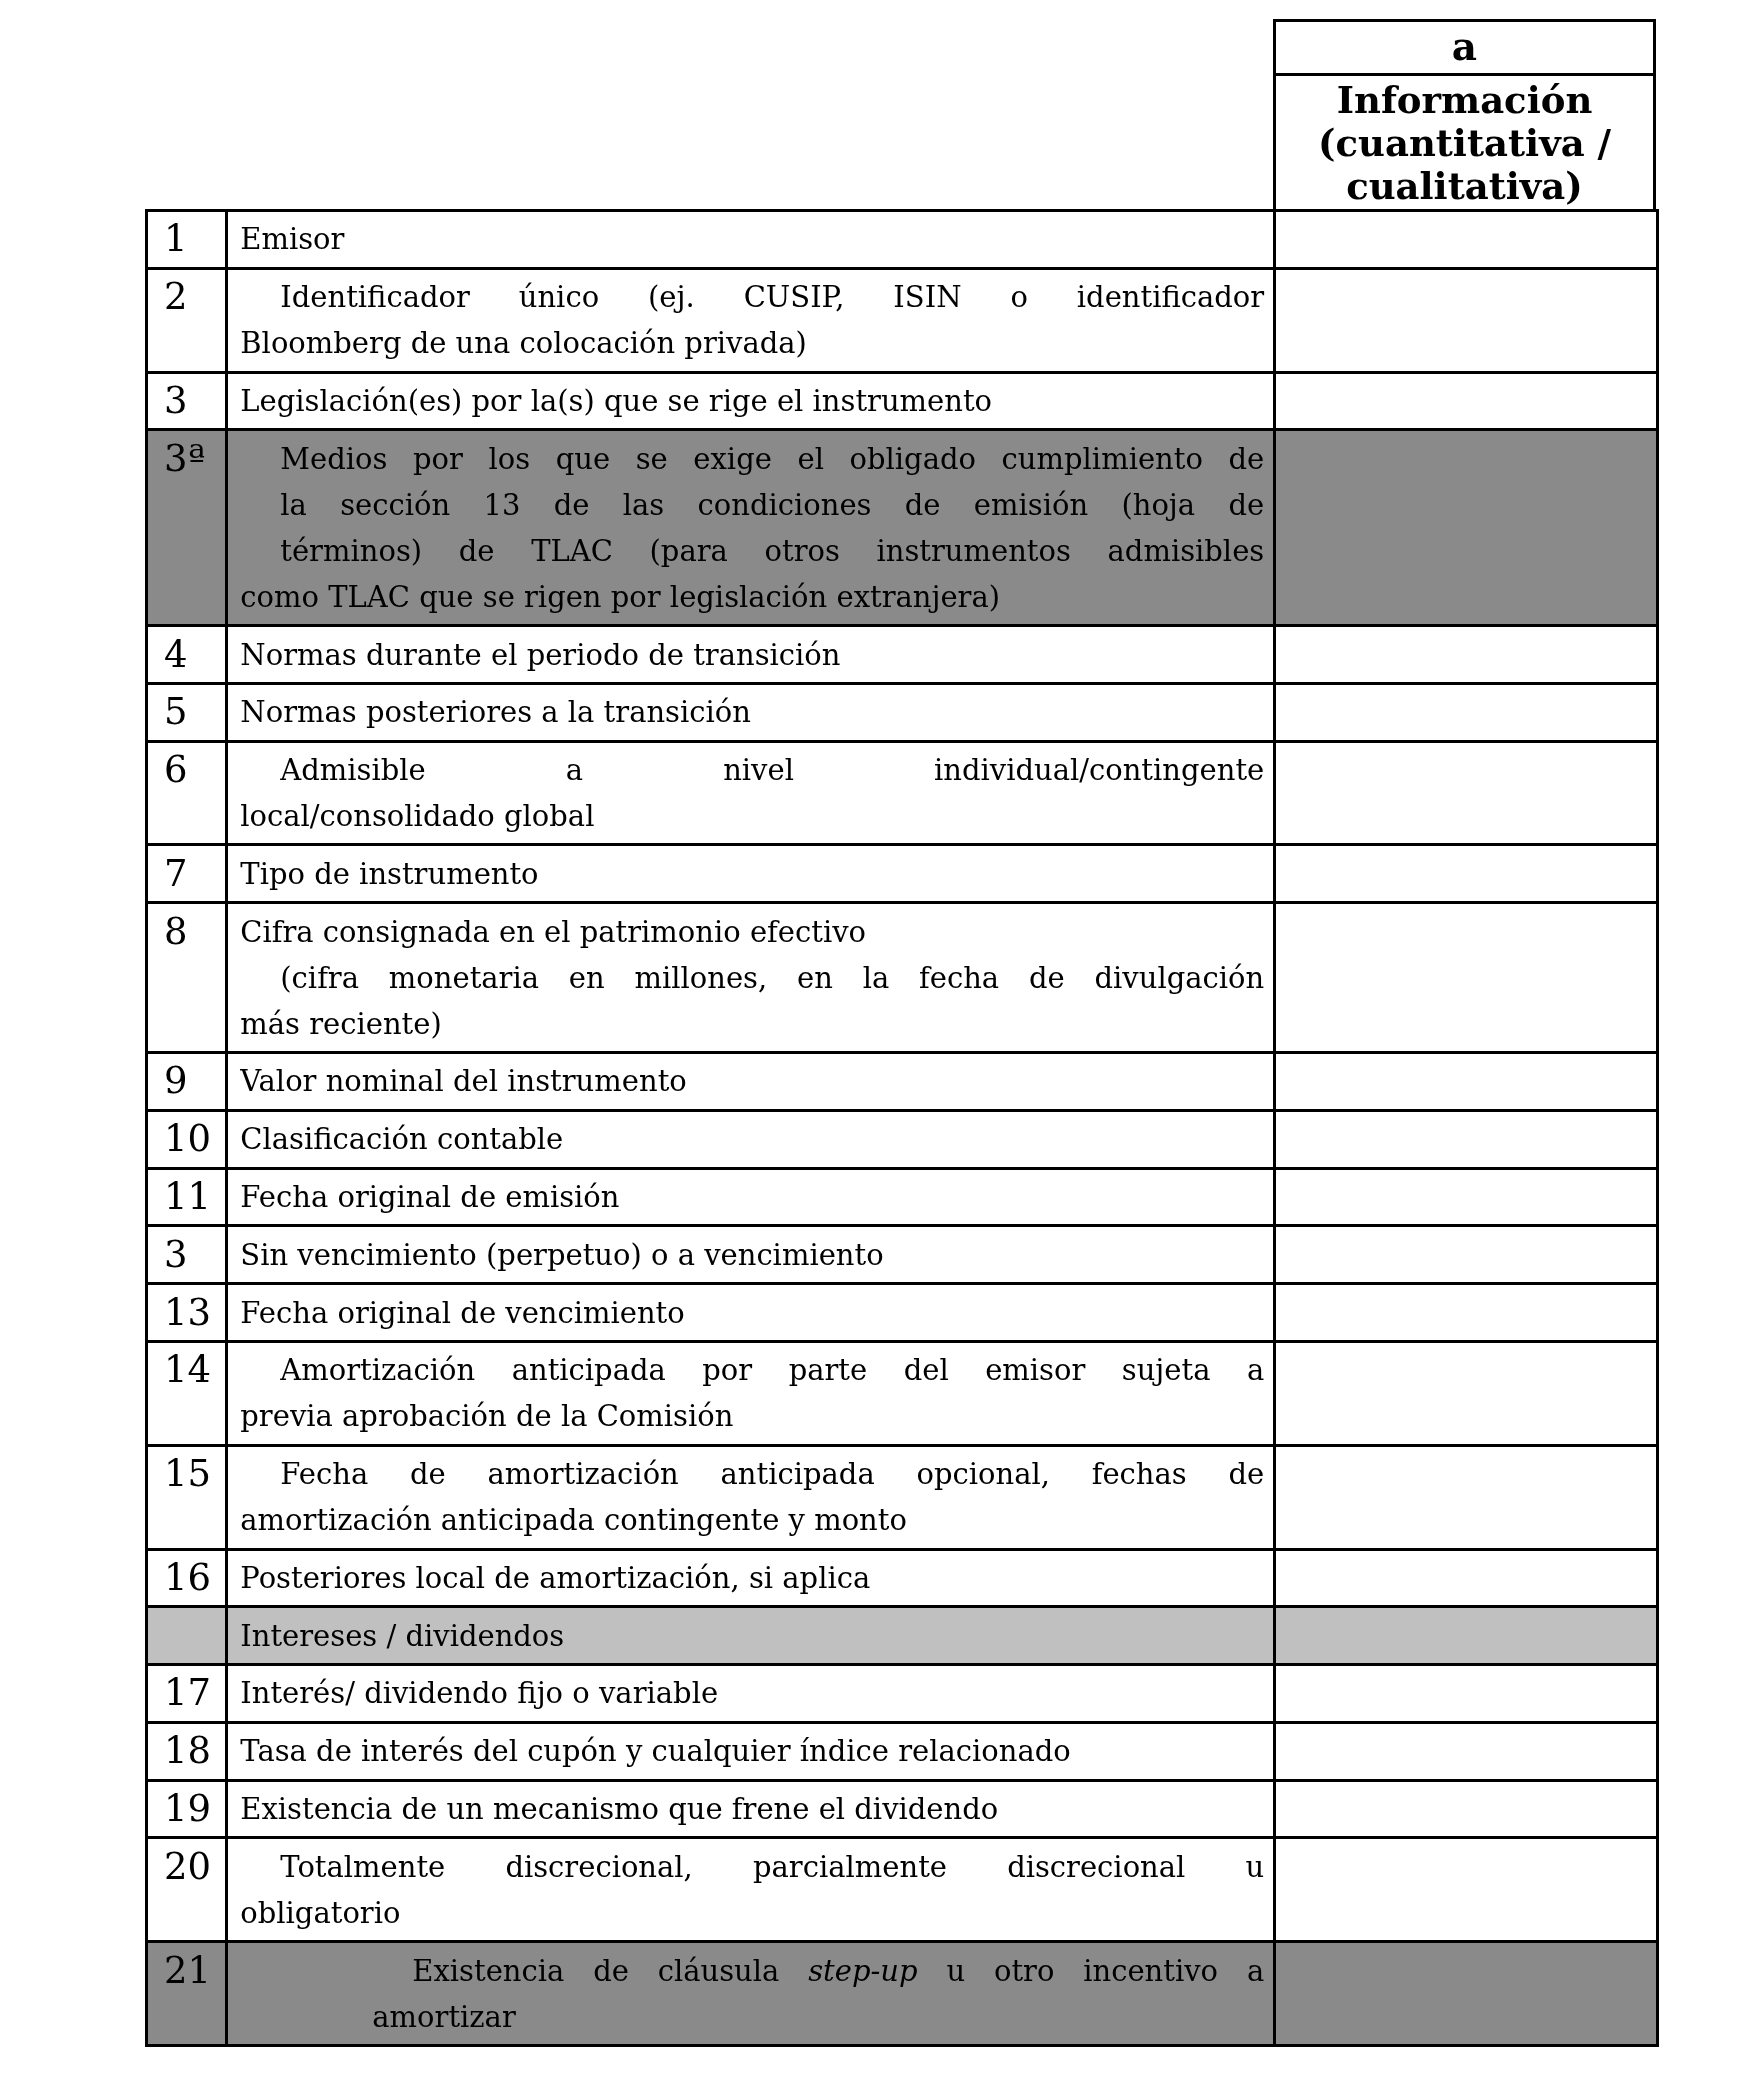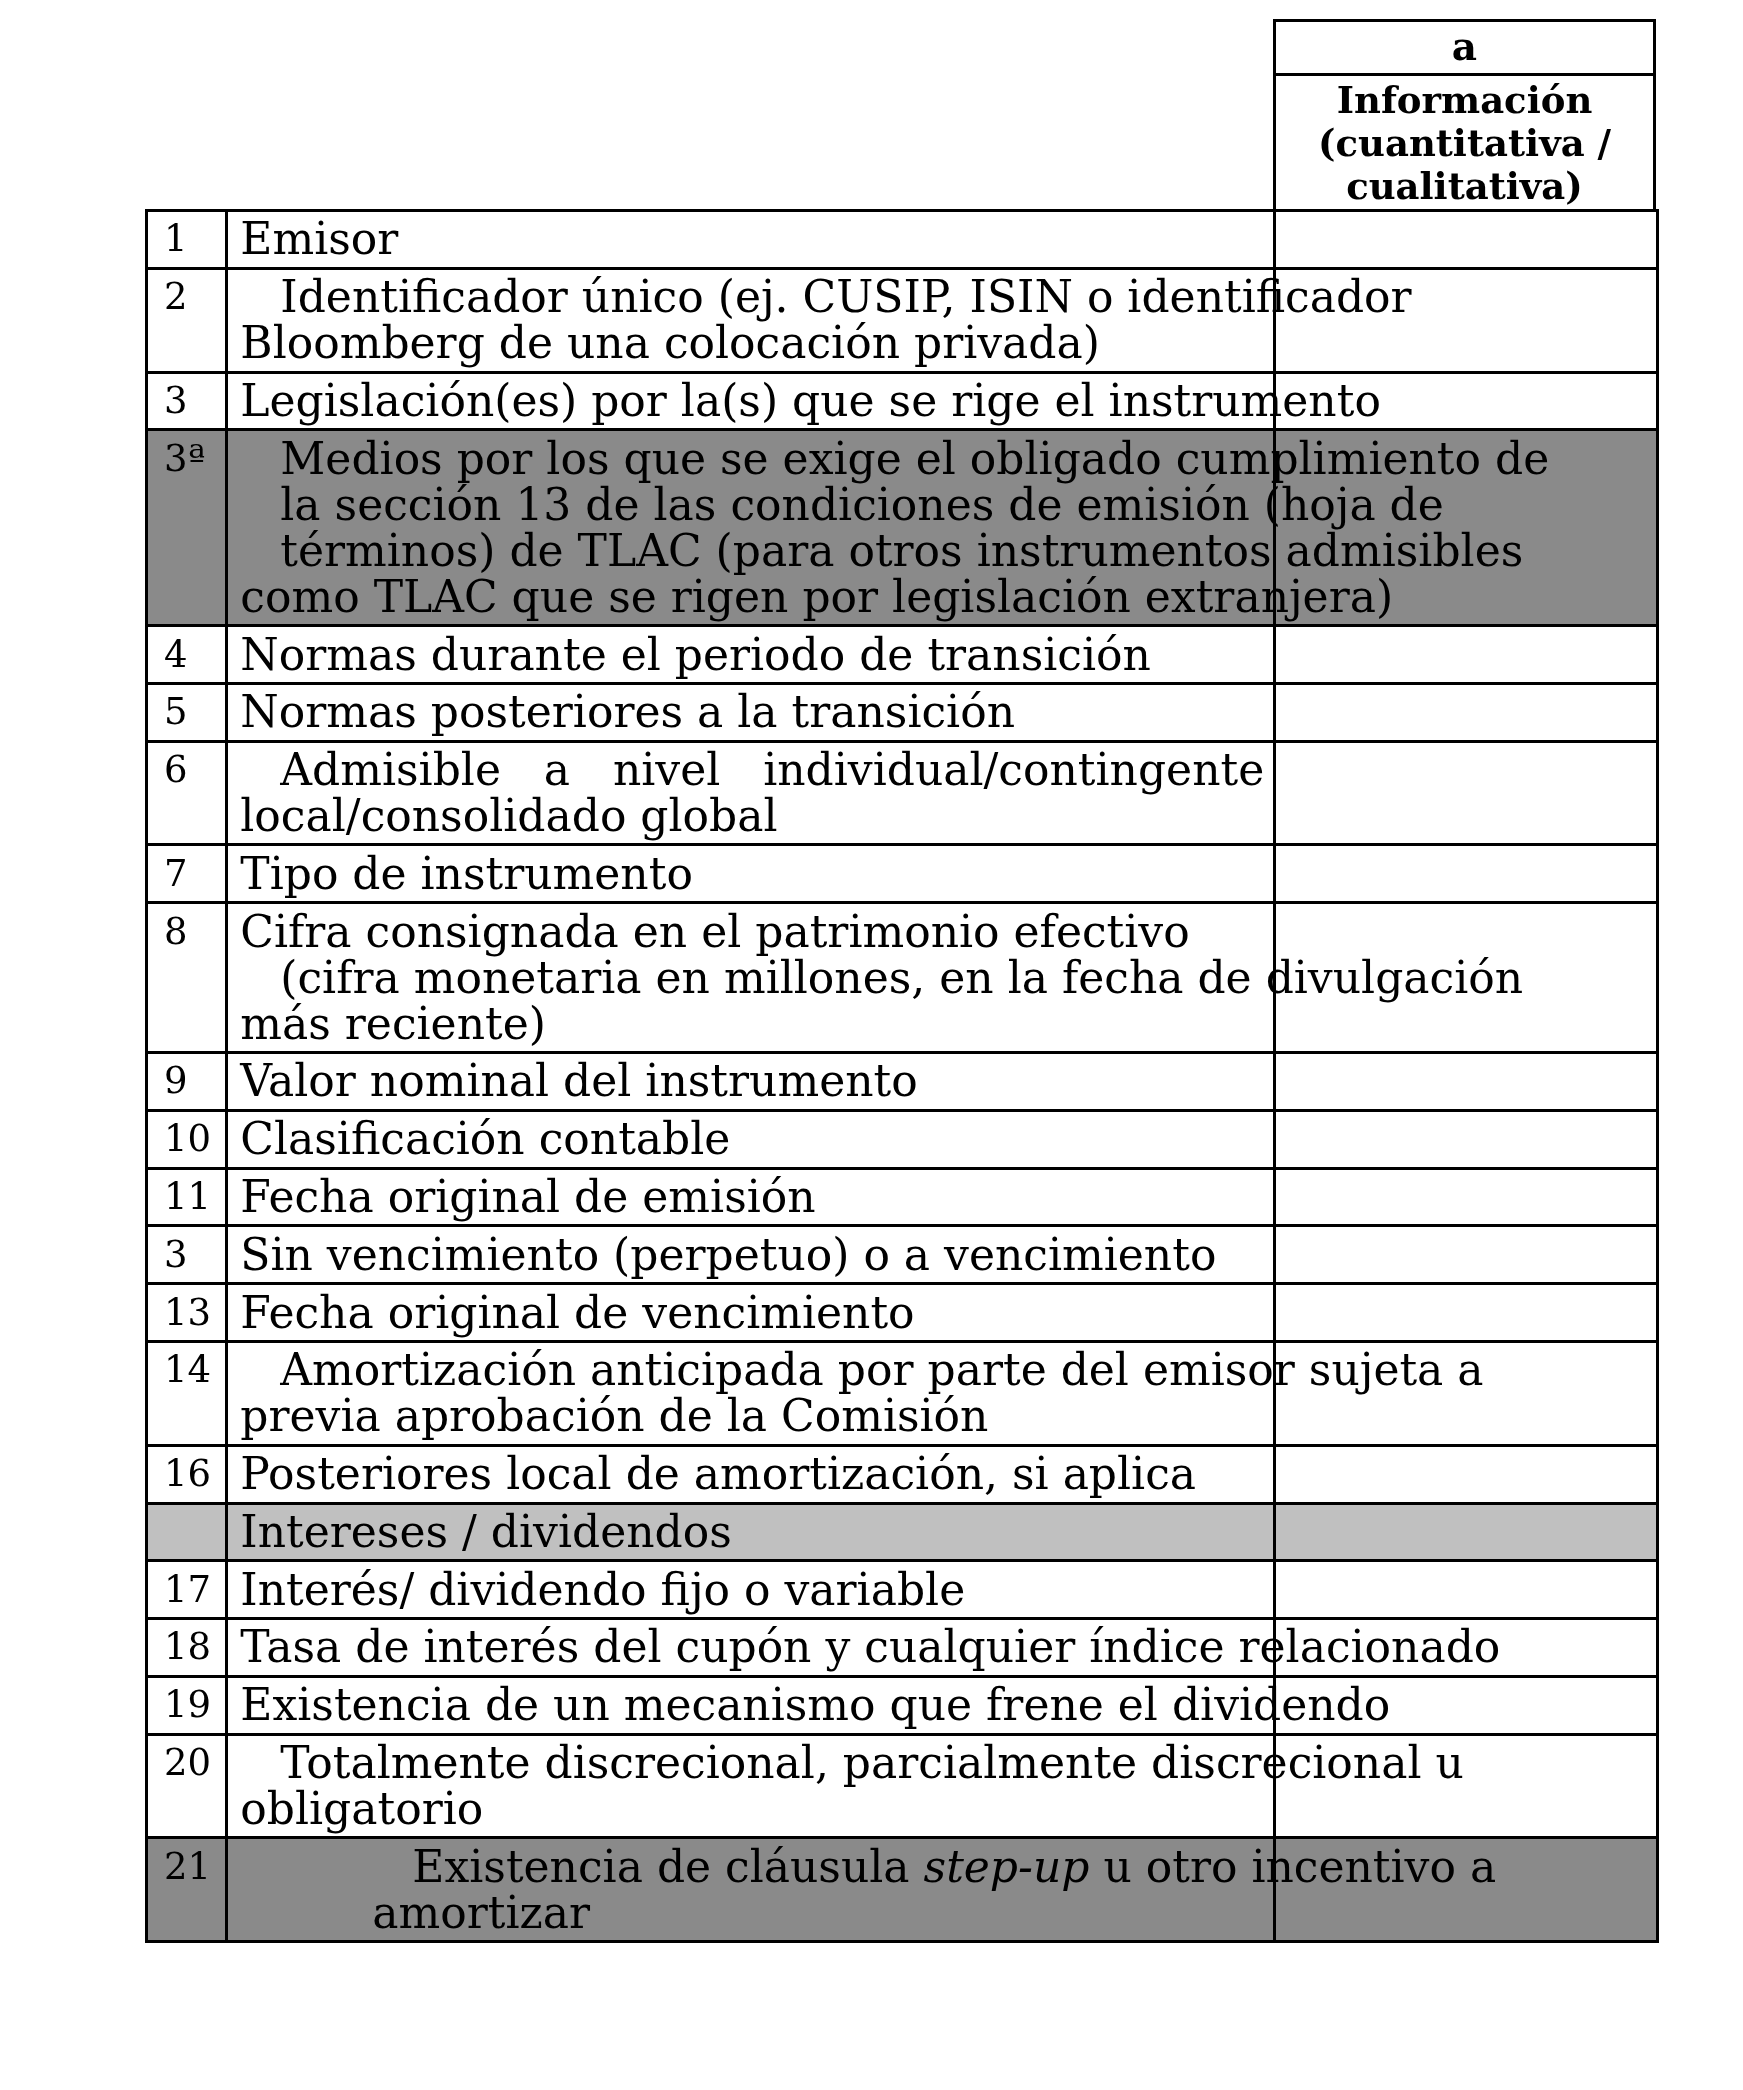--- a/index.html
+++ b/index.html
@@ -46,21 +46,21 @@
     border:3.5px solid var(--border);
     vertical-align:top;
     box-sizing:border-box;
   }
   td.num{
     padding:4.4px 1.8px 4.4px 16px;
     font-size:37px;line-height:46px;
   }
   td.txt{
     padding:4.4px 8.8px 4.4px 12.3px;
-    font-size:44px;line-height:46px;
+    font-size:29px;line-height:46px;
   }
   td.info{padding:0;}
   .ln{white-space:nowrap;}
   .ln.j{text-align:justify;text-align-last:justify;margin-left:40px;}
   .it{font-style:italic;}
 
   tr.dark td{background:var(--dark-row);}
   tr.section td{background:var(--section-row);}
   tr.section td.txt{}
   tr.indent td.txt .ln{padding-left:132px;}
@@ -193,20 +193,28 @@
         </tr>
         <tr>
           <td class="num">14</td>
           <td class="txt">
             <div class="ln j"><span>Amortización anticipada por parte del emisor sujeta a</span></div>
             <div class="ln"><span>previa aprobación de la Comisión</span></div>
           </td>
           <td class="info"></td>
         </tr>
         <tr>
+          <td class="num">15</td>
+          <td class="txt">
+            <div class="ln j"><span>Fecha de amortización anticipada opcional, fechas de</span></div>
+            <div class="ln"><span>amortización anticipada contingente y monto</span></div>
+          </td>
+          <td class="info"></td>
+        </tr>
+        <tr>
           <td class="num">16</td>
           <td class="txt">
             <div class="ln"><span>Posteriores local de amortización, si aplica</span></div>
           </td>
           <td class="info"></td>
         </tr>
         <tr class="section">
           <td class="num"></td>
           <td class="txt">
             <div class="ln"><span>Intereses / dividendos</span></div>

